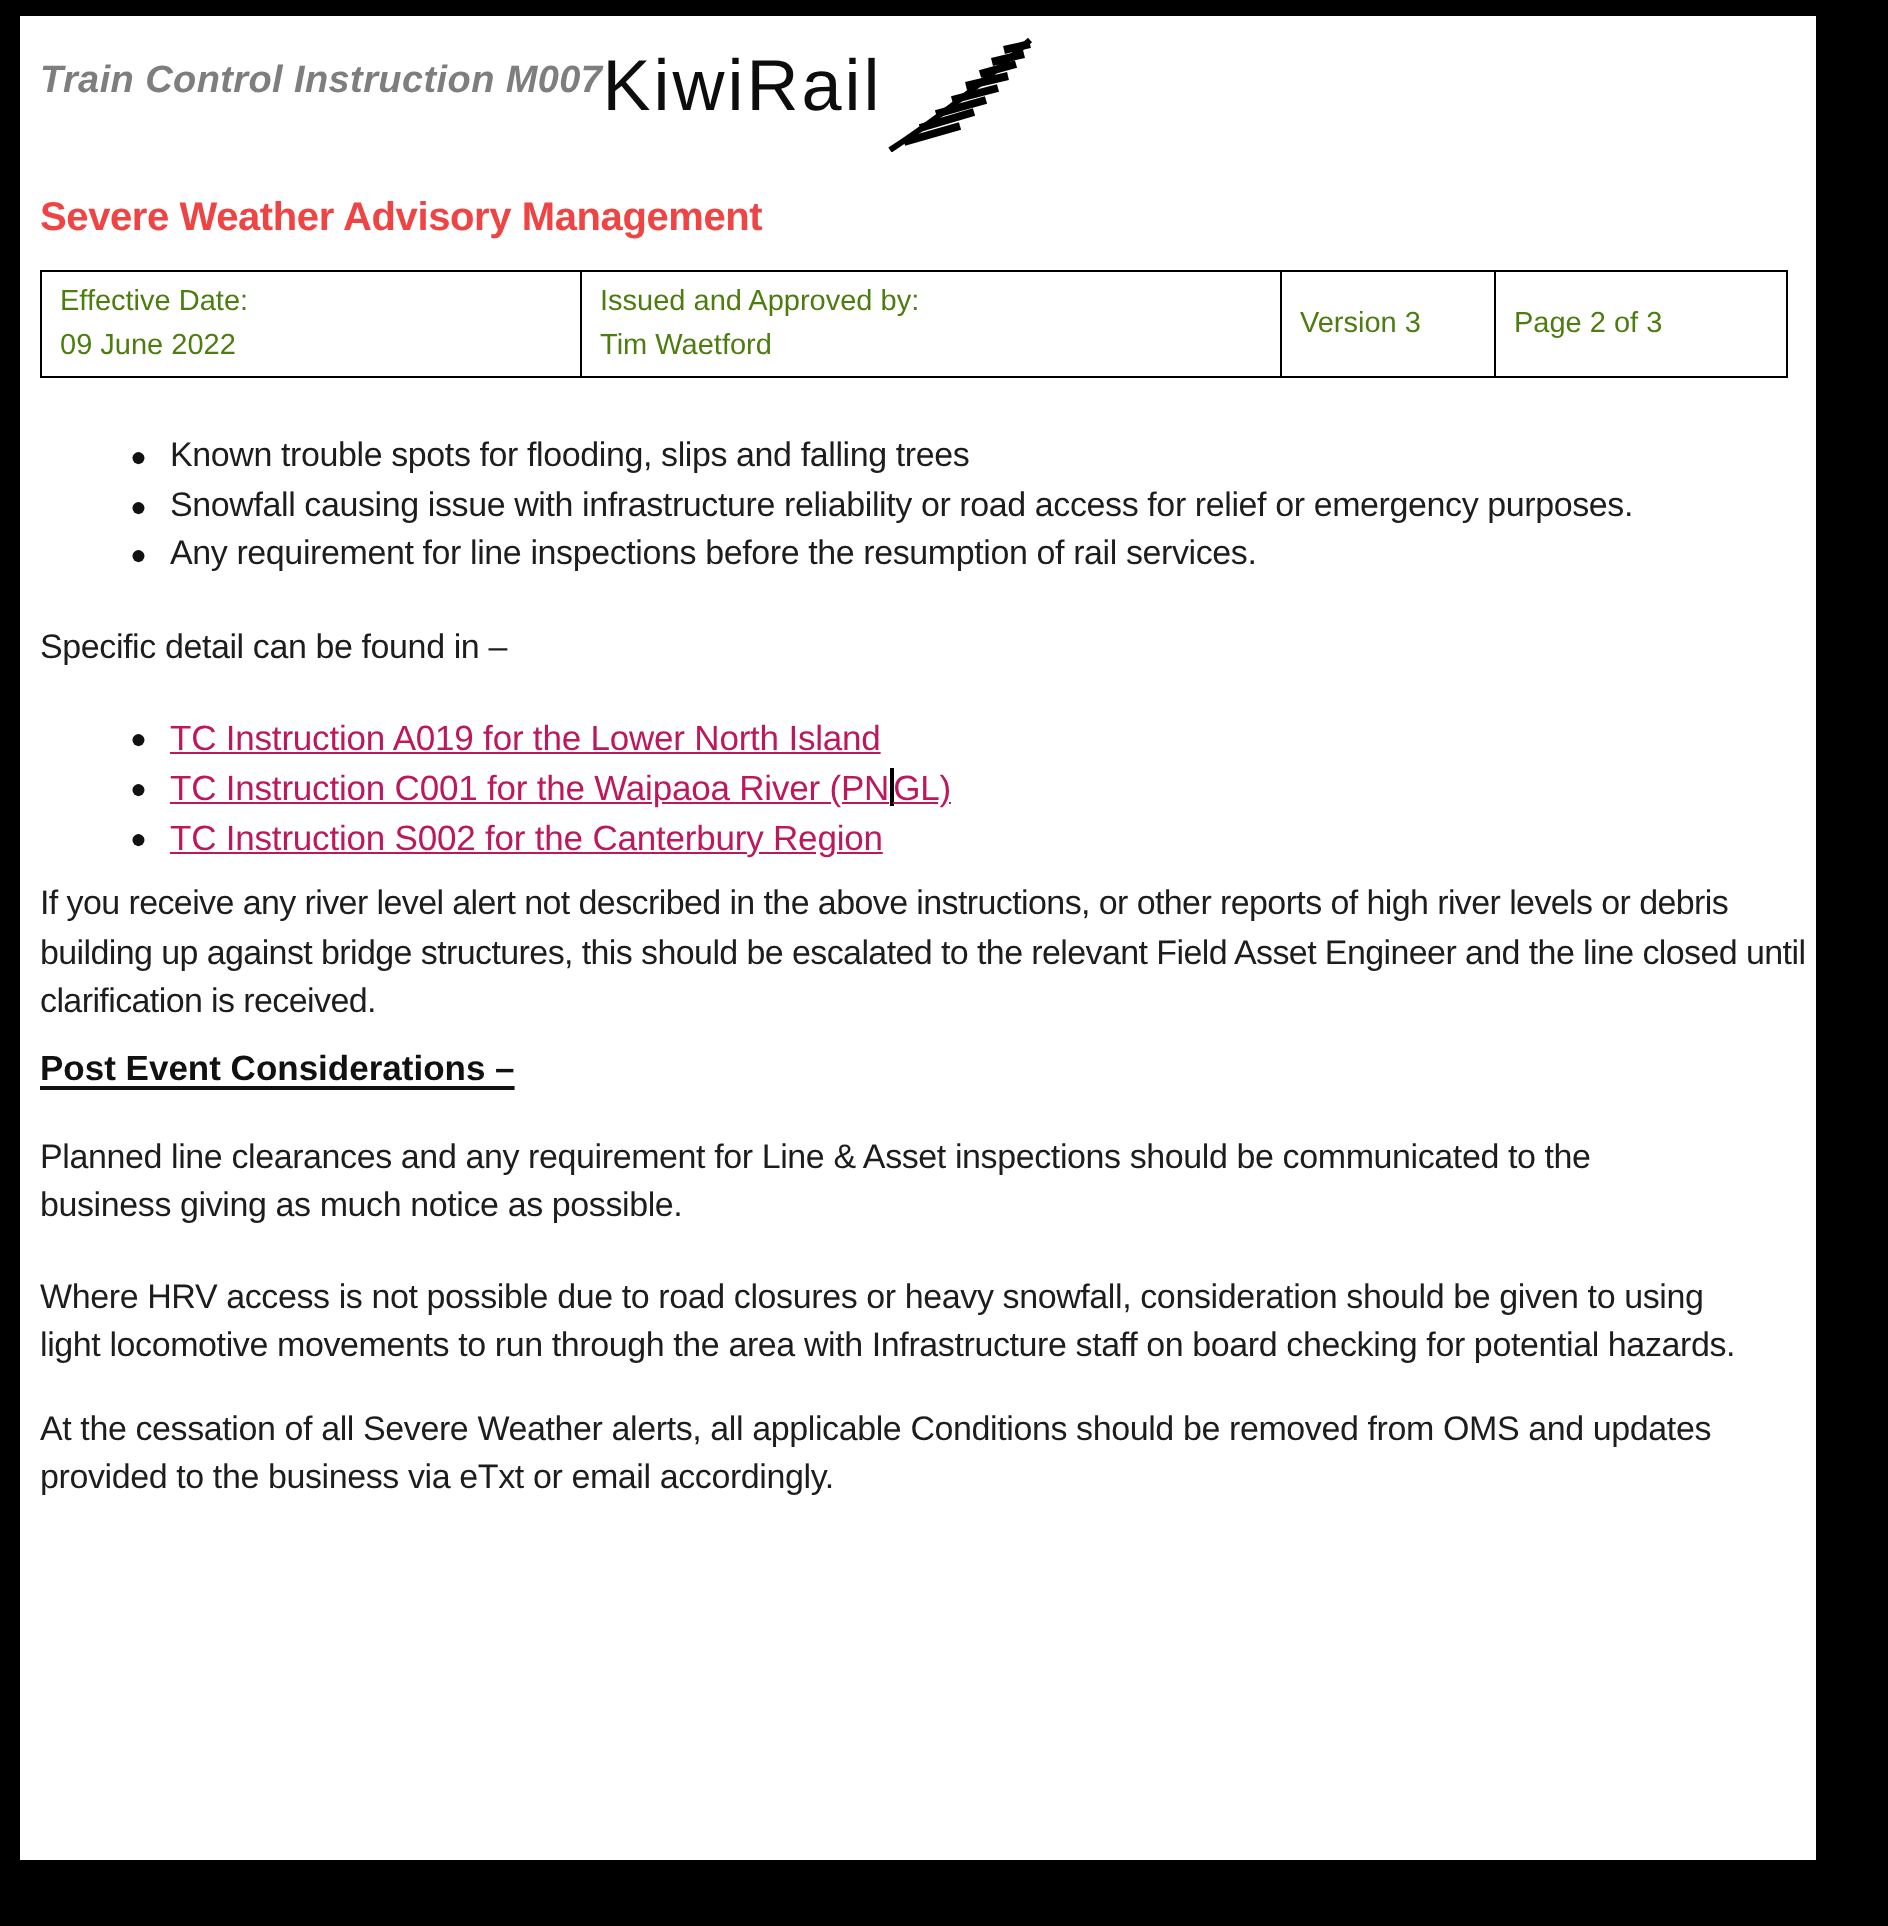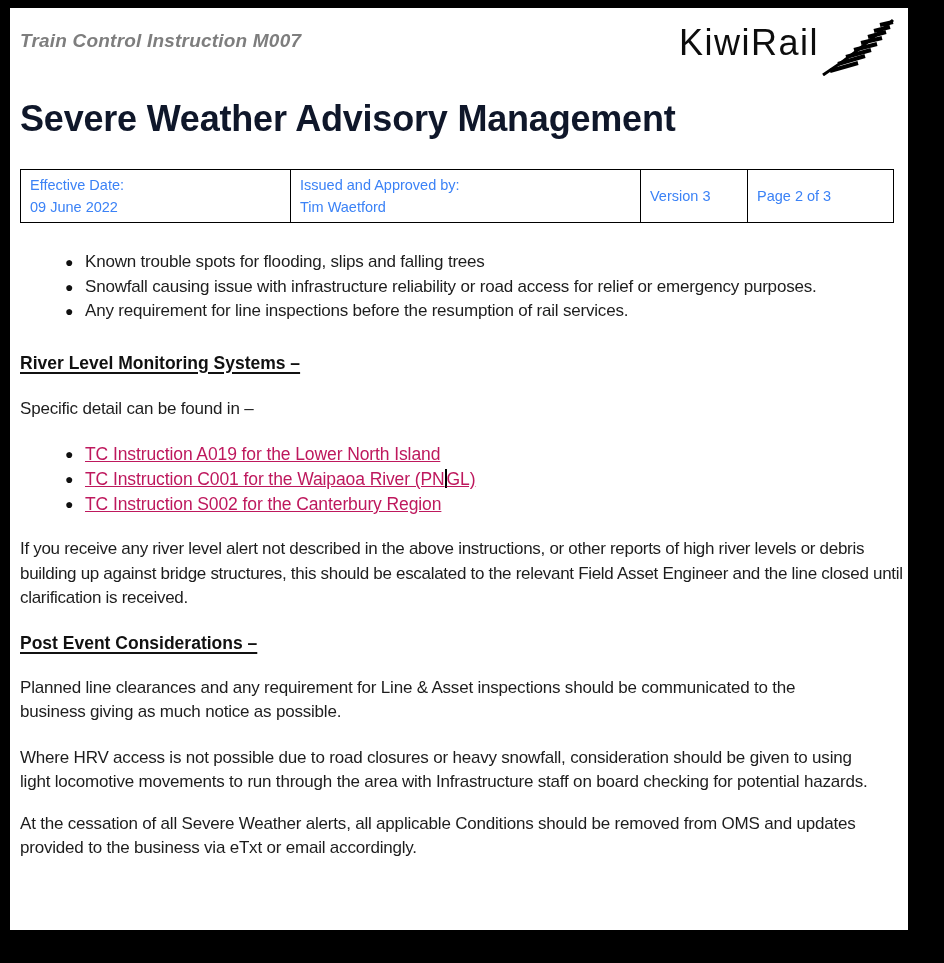--- a/index.html
+++ b/index.html
@@ -2,31 +2,31 @@
 <html><head>
 <meta charset="utf-8">
 <style>
   html,body{margin:0;padding:0;background:#000;}
   .frame{position:relative;width:944px;height:963px;background:#000;
          font-family:"Liberation Sans", sans-serif;}
   .paper{position:absolute;left:10px;top:8px;width:898px;height:922px;background:#ffffff;
          overflow:hidden;box-sizing:border-box;padding:12px 0 0 10px;color:#1d1d1d;}
 
   
-  .doc-header{display:flex;justify-content:space-between;align-items:flex-start;padding-right:12px;}
+  .doc-header{display:flex;align-items:flex-start;padding-right:12px;}
   .doc-title{font-size:19px;font-weight:bold;font-style:italic;color:#7e7e7e;
              margin-top:10px;letter-spacing:.2px;}
   .logo{display:flex;align-items:flex-start;}
   .logo-text{font-size:36px;font-weight:normal;color:#0d0d0d;letter-spacing:1.5px;line-height:1.25;}
   .fern{margin:-2px 0 0 1px;}
 
   
-  .page-title{font-size:36px;font-weight:bold;color:#0f172a;margin:22px 0 0 0;letter-spacing:-.2px;}
-  .info-table{border-collapse:collapse;margin-top:29px;table-layout:fixed;width:873px;
-              font-size:14.5px;line-height:22px;color:#3b82f6;}
+  .page-title{font-size:20px;font-weight:bold;color:#ef4444;margin:22px 0 0 0;letter-spacing:-.2px;}
+  .info-table{border-collapse:collapse;margin-top:14px;table-layout:fixed;width:873px;
+              font-size:14.5px;line-height:22px;color:#4d7c0f;}
   .info-table td{border:1.6px solid #000;padding:4px 9px;vertical-align:middle;height:44px;
                  box-sizing:border-box;}
   .cell-center{text-align:left;}
 
   
   p{font-size:17px;line-height:24.5px;letter-spacing:-.2px;margin:0;max-width:893px;}
   .w868{max-width:868px;}
   .w862{max-width:862px;}
   .w800{max-width:800px;}
   .wide{max-width:898px;letter-spacing:-.3px;}
@@ -35,21 +35,21 @@
 
   
   .bullets{list-style:none;margin:27px 0 0 0;padding:0 0 0 45px;}
   .bullets li{display:flex;align-items:flex-start;}
   .bullet-glyph{flex:0 0 20px;width:20px;font-size:14px;line-height:24.5px;color:#111;}
   .bullets .t{font-size:17px;line-height:24.5px;letter-spacing:-.2px;max-width:823px;}
   .link-list a{color:#be185d;text-decoration:underline;font-size:17.5px;line-height:25px;
                letter-spacing:-.1px;}
   .caret{display:inline-block;width:2px;height:19px;background:#000;vertical-align:-3px;}
 
-  .mt17{margin-top:17px;} .mt19{margin-top:21px;} .mt20{margin-top:20px;}
+  .mt17{margin-top:17px;} .mt19{margin-top:21px;} .mt20{margin-top:8px;}
   .mt21{margin-top:21px;} .mt22{margin-top:22px;} .mt24{margin-top:24px;}
   .mt27{margin-top:27px;}
 </style>
 </head>
 <body>
 
 <div class="frame">
   <div class="paper">
 
     <div class="doc-header">
@@ -105,21 +105,20 @@
       <li>
         <span class="bullet-glyph">●</span>
         <span class="t">Snowfall causing issue with infrastructure reliability or road access for relief or emergency purposes.</span>
       </li>
       <li>
         <span class="bullet-glyph">●</span>
         <span class="t">Any requirement for line inspections before the resumption of rail services.</span>
       </li>
     </ul>
 
-    <h2 class="mt27">River Level Monitoring Systems –</h2>
 
 
     <p class="mt22">Specific detail can be found in –</p>
 
     <ul class="bullets link-list mt21">
       <li>
         <span class="bullet-glyph">●</span>
         <a href="#">TC Instruction A019 for the Lower North Island</a>
       </li>
       <li>

